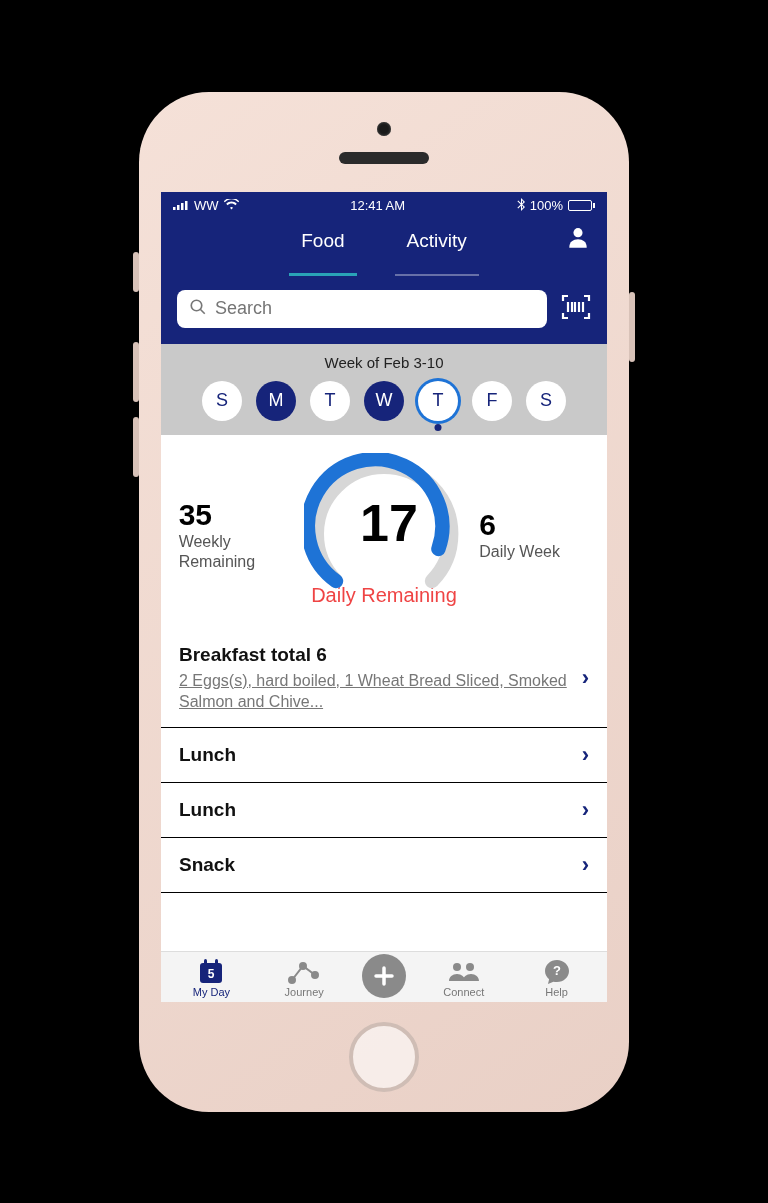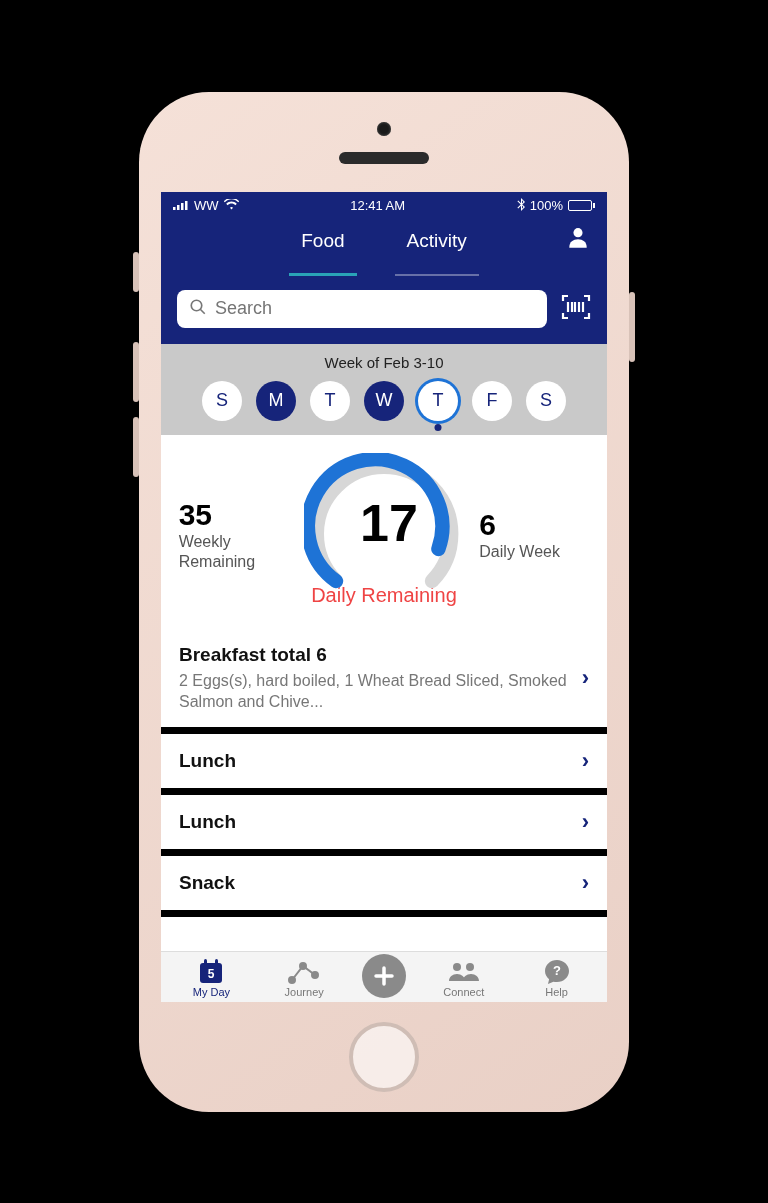--- a/index.html
+++ b/index.html
@@ -109,26 +109,26 @@
   .side-stat .lbl{ font-size:16px; color:#555; line-height:1.25;}
   .gauge-wrap{ text-align:center;}
   .gauge{ width:160px; height:120px; position:relative; margin:0 auto;}
   .gauge svg{ width:160px; height:160px; position:absolute; top:-10px; left:0;}
   .gauge .big{ position:absolute; top:30px; left:0; right:0; font-size:52px; font-weight:900;padding-left:10px;}
   .gauge-lbl{ font-size:20px; color:#ef4444; line-height:1.25;}
 
   
   .meals{ flex:1; background:#fff;}
   .meal{
-    padding:14px 18px; border-bottom:7px solid #000000;
+    padding:14px 18px; border-bottom:1px solid #000000;
     display:flex; align-items:center; justify-content:space-between; cursor:pointer;
   }
   .meal .content{ flex:1; padding-right:12px;}
   .meal .title{ font-size:19px; font-weight:800; color:#111;}
-  .meal .detail{ font-size:16px; color:#777; margin-top:4px; line-height:1.35;}
+  .meal .detail{ font-size:16px; color:#777; margin-top:4px; line-height:1.35;text-decoration:underline;}
   .chev{ color:#16247a; font-size:22px; font-weight:700;}
 
   
   .tabbar{
     background:#f4f4f4; border-top:1px solid #ddd;
     display:flex; justify-content:space-around; align-items:center;
     padding:6px 4px 4px;
   }
   .titem{ text-align:center; font-size:11px; color:#777; cursor:pointer; width:70px;}
   .titem.active{ color:#16247a;}

